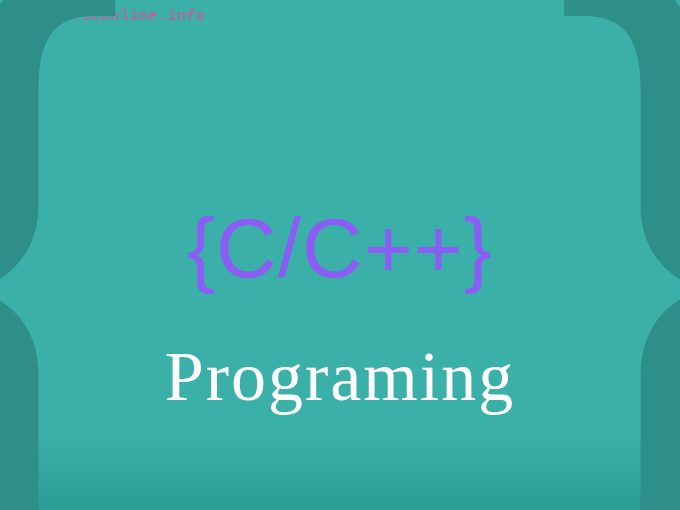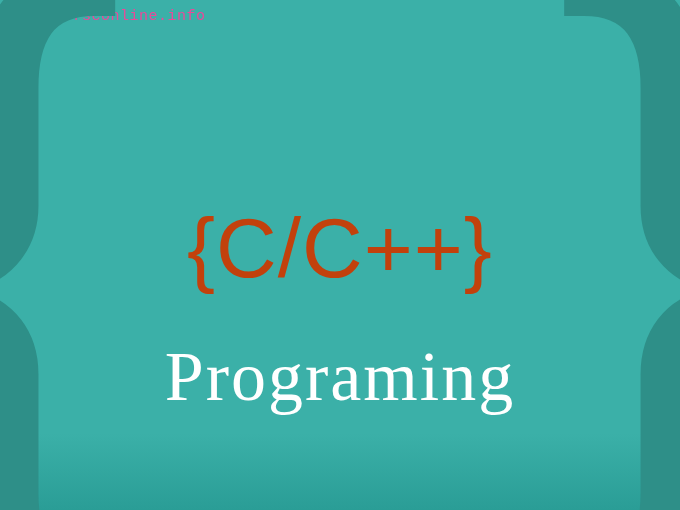--- a/index.html
+++ b/index.html
@@ -41,21 +41,21 @@
       right: -100px;
       top: -110px;
     }
     .content {
       position: absolute;
       width: 100%;
       text-align: center;
       top: 200px;
     }
     .title {
-      color: #c2410c;
+      color: #8b5cf6;
       font-size: 84px;
       font-weight: 300;
       letter-spacing: 1px;
       font-family: 'Segoe UI Light', 'Helvetica Neue', Arial, sans-serif;
     }
     .subtitle {
       color: #ffffff;
       font-size: 70px;
       font-weight: 300;
       letter-spacing: 2px;

